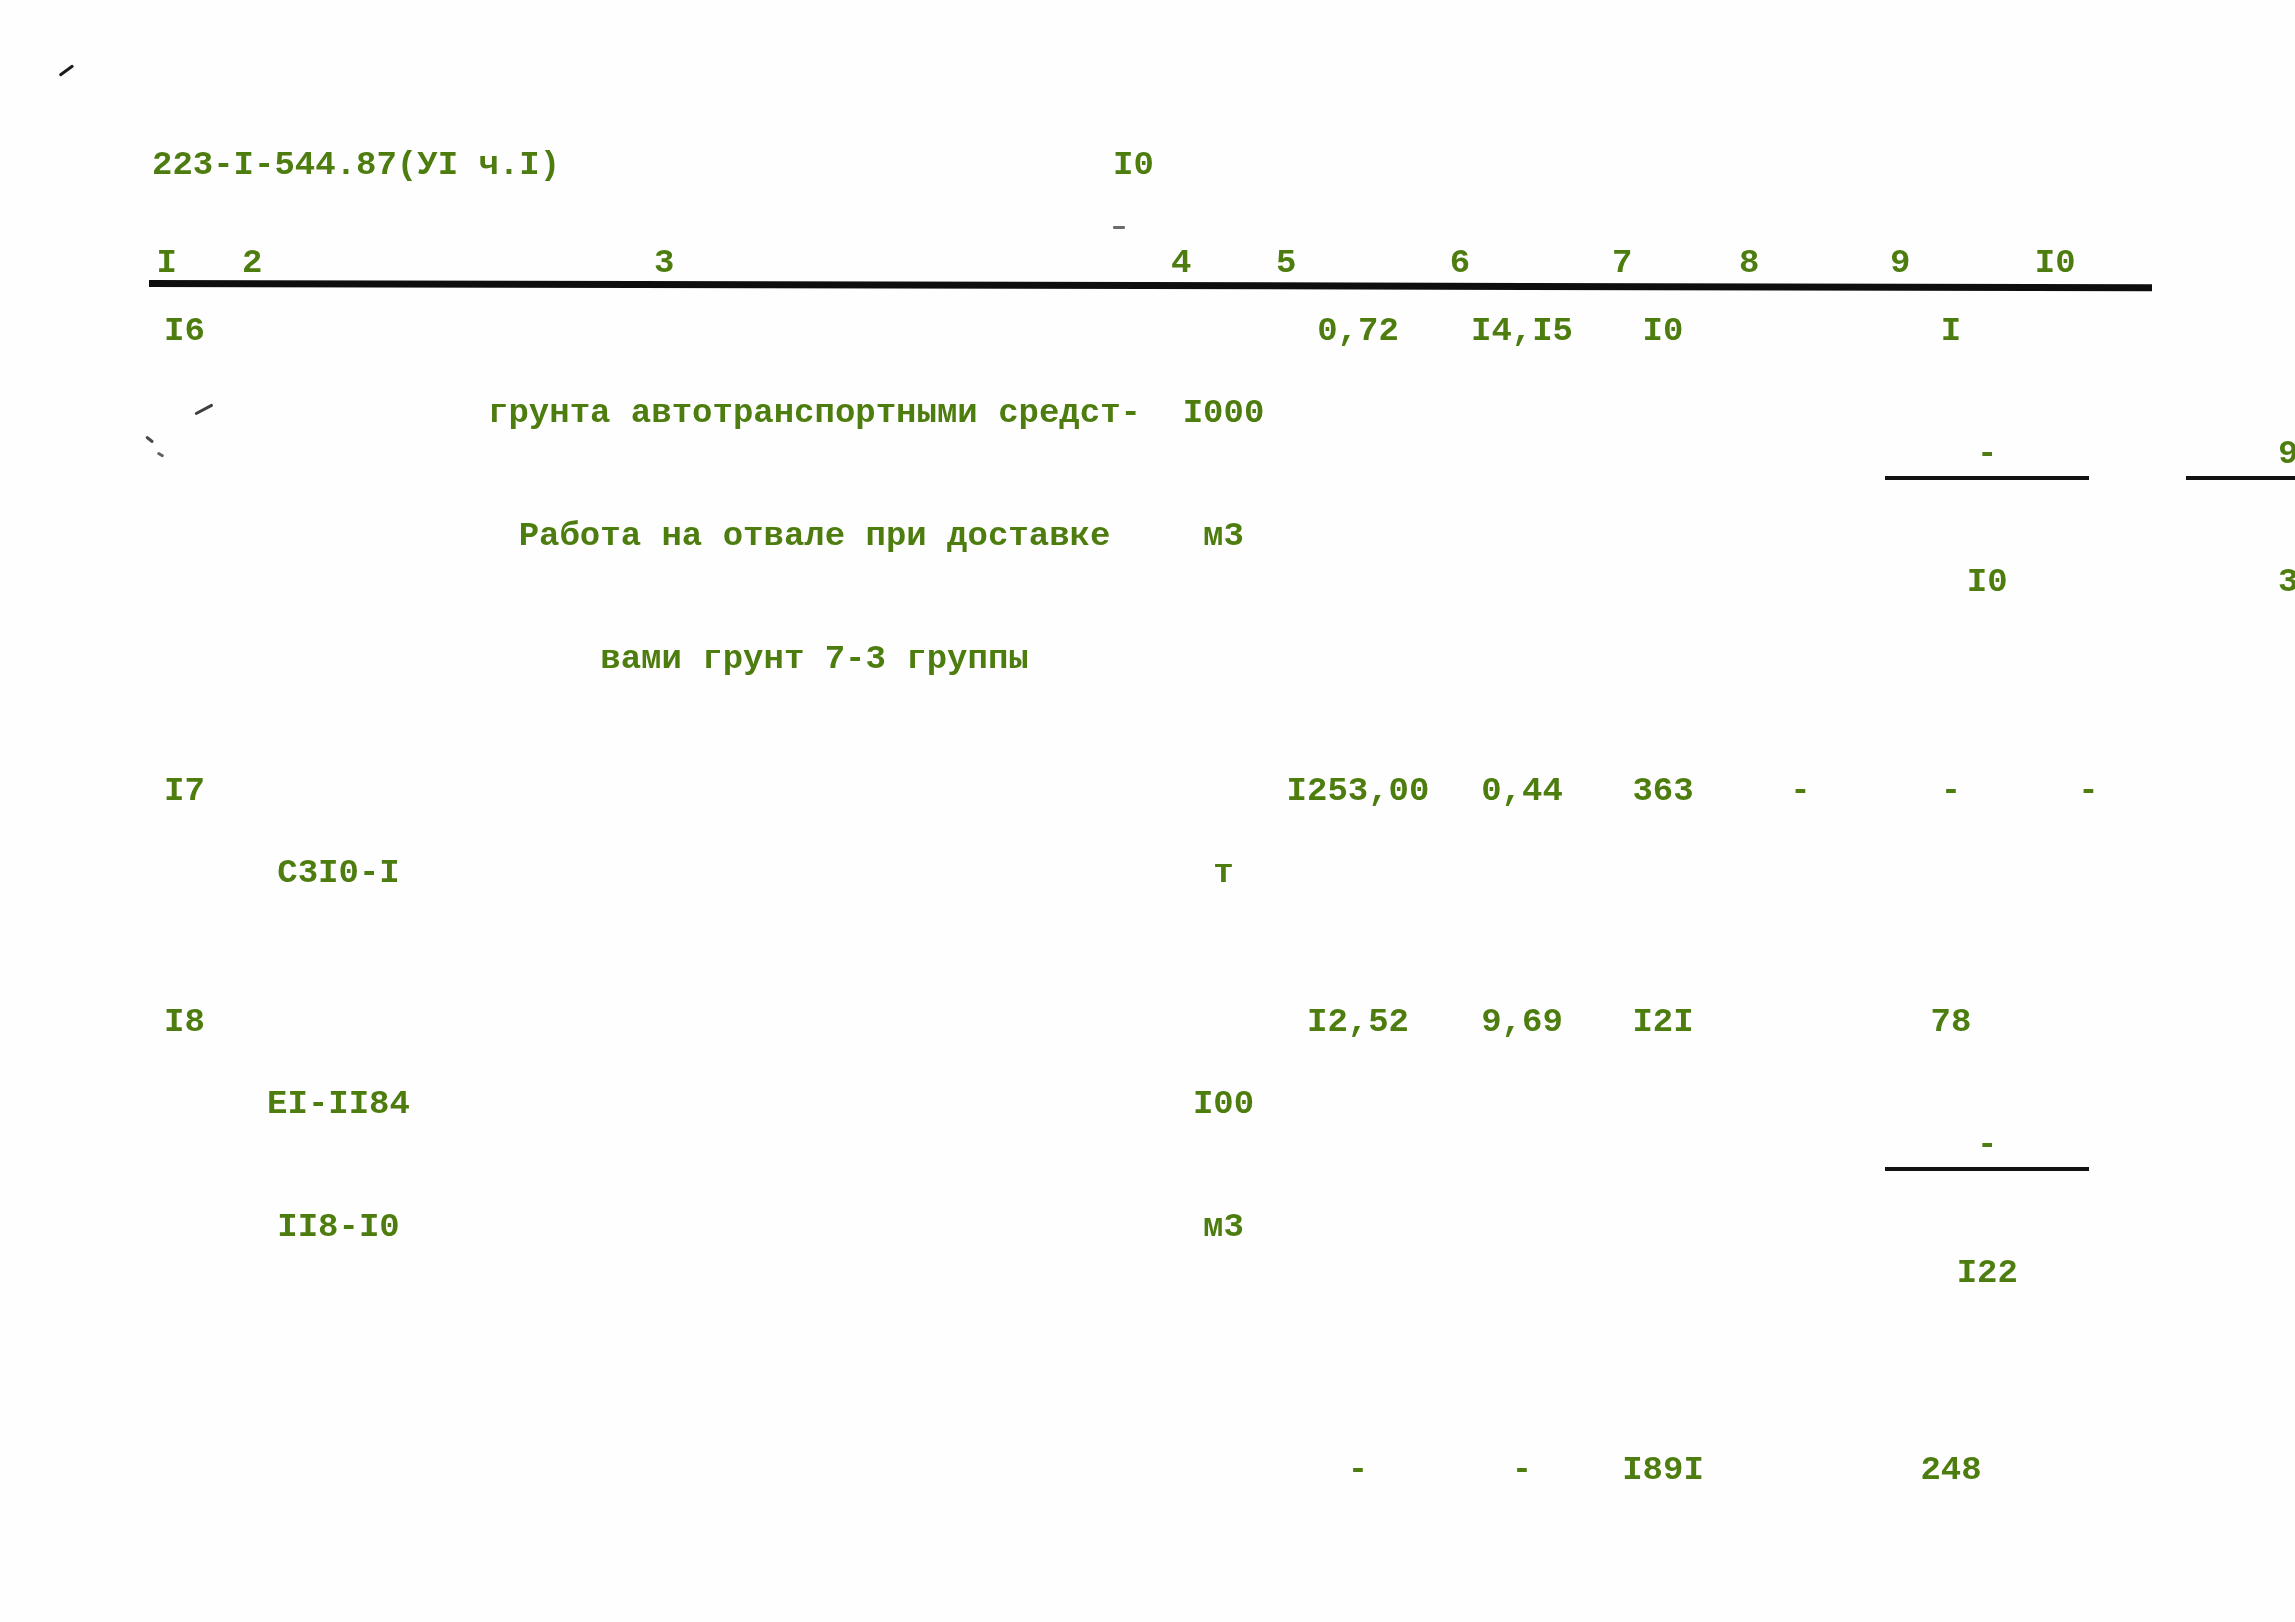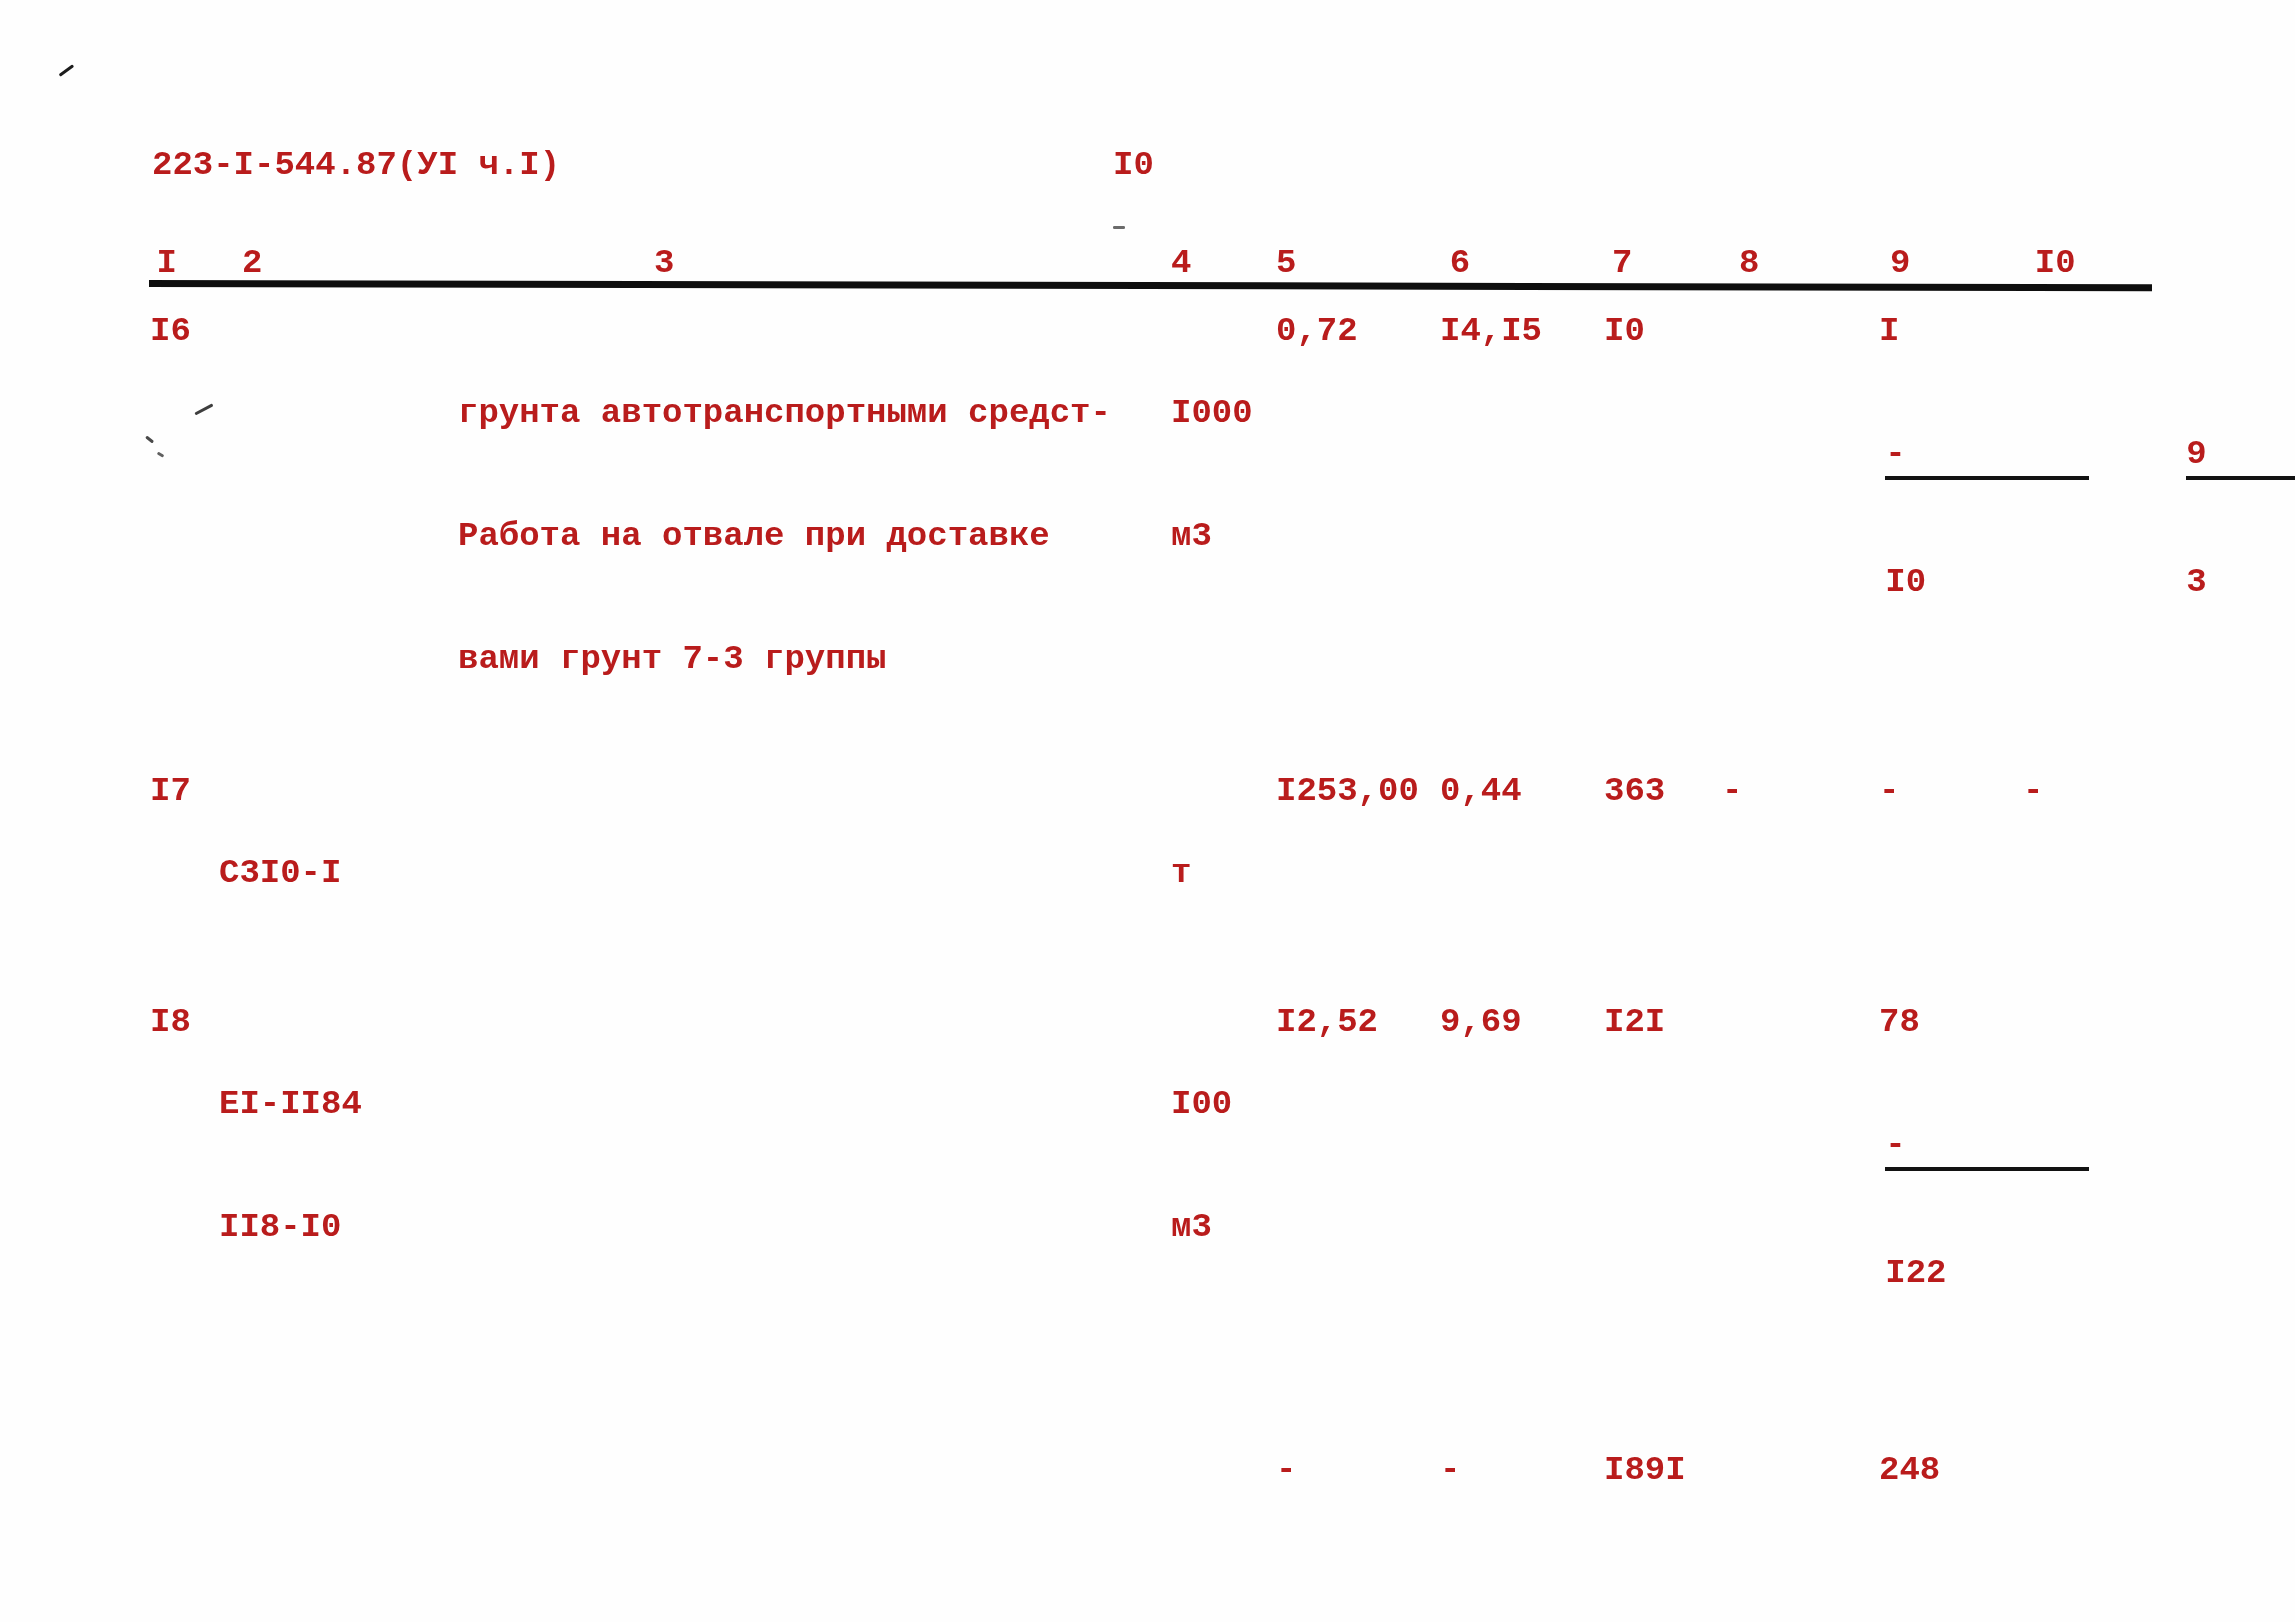--- a/index.html
+++ b/index.html
@@ -3,21 +3,21 @@
 <meta charset="utf-8">
 <style>
   html, body { margin:0; padding:0; background:#d8d8d4; }
   .page {
     position: relative;
     width: 2295px; height: 1622px;
     background: #fefefe;
     overflow: hidden;
     font-family: "Liberation Mono", "DejaVu Sans Mono", monospace;
     font-weight: 700;
-    color: #b91c1c;
+    color: #4d7c0f;
     font-size: 34px;
     line-height: 41px;
   }
   .hdr-doc  { position:absolute; left:152px;  top:145px; white-space:pre; }
   .hdr-page { position:absolute; left:1113px; top:145px; white-space:pre; }
 
   .thead {
     position:absolute; left:150px; top:243px;
     display:grid;
     grid-template-columns:69px 239px 713px 105px 164px 164px 118px 157px 144px 131px;
@@ -31,20 +31,21 @@
     position:absolute; left:149px; top:280px;
     width:2003px; height:6.5px; background:#0e0e0e;
     transform:rotate(0.12deg); transform-origin:left center;
   }
 
   .tbody { position:absolute; left:150px; top:311px; width:2002px; }
   .trow {
     display:grid;
     grid-template-columns:69px 239px 713px 105px 164px 164px 118px 157px 144px 131px;
     align-items:start;
+    text-align:center;
   }
   .c { white-space:pre; }
   .c1{grid-column:1}.c2{grid-column:2}.c3{grid-column:3}.c4{grid-column:4}
   .c5{grid-column:5}.c6{grid-column:6}.c7{grid-column:7}.c8{grid-column:8}
   .c9{grid-column:9}.c10{grid-column:10}
 
   .frac { display:inline-block; padding-right:5.2px; }
   .frac .ft { display:block; border-bottom:4.6px solid #121212; padding-bottom:1.3px; }
   .frac .fb { display:block; }
 

